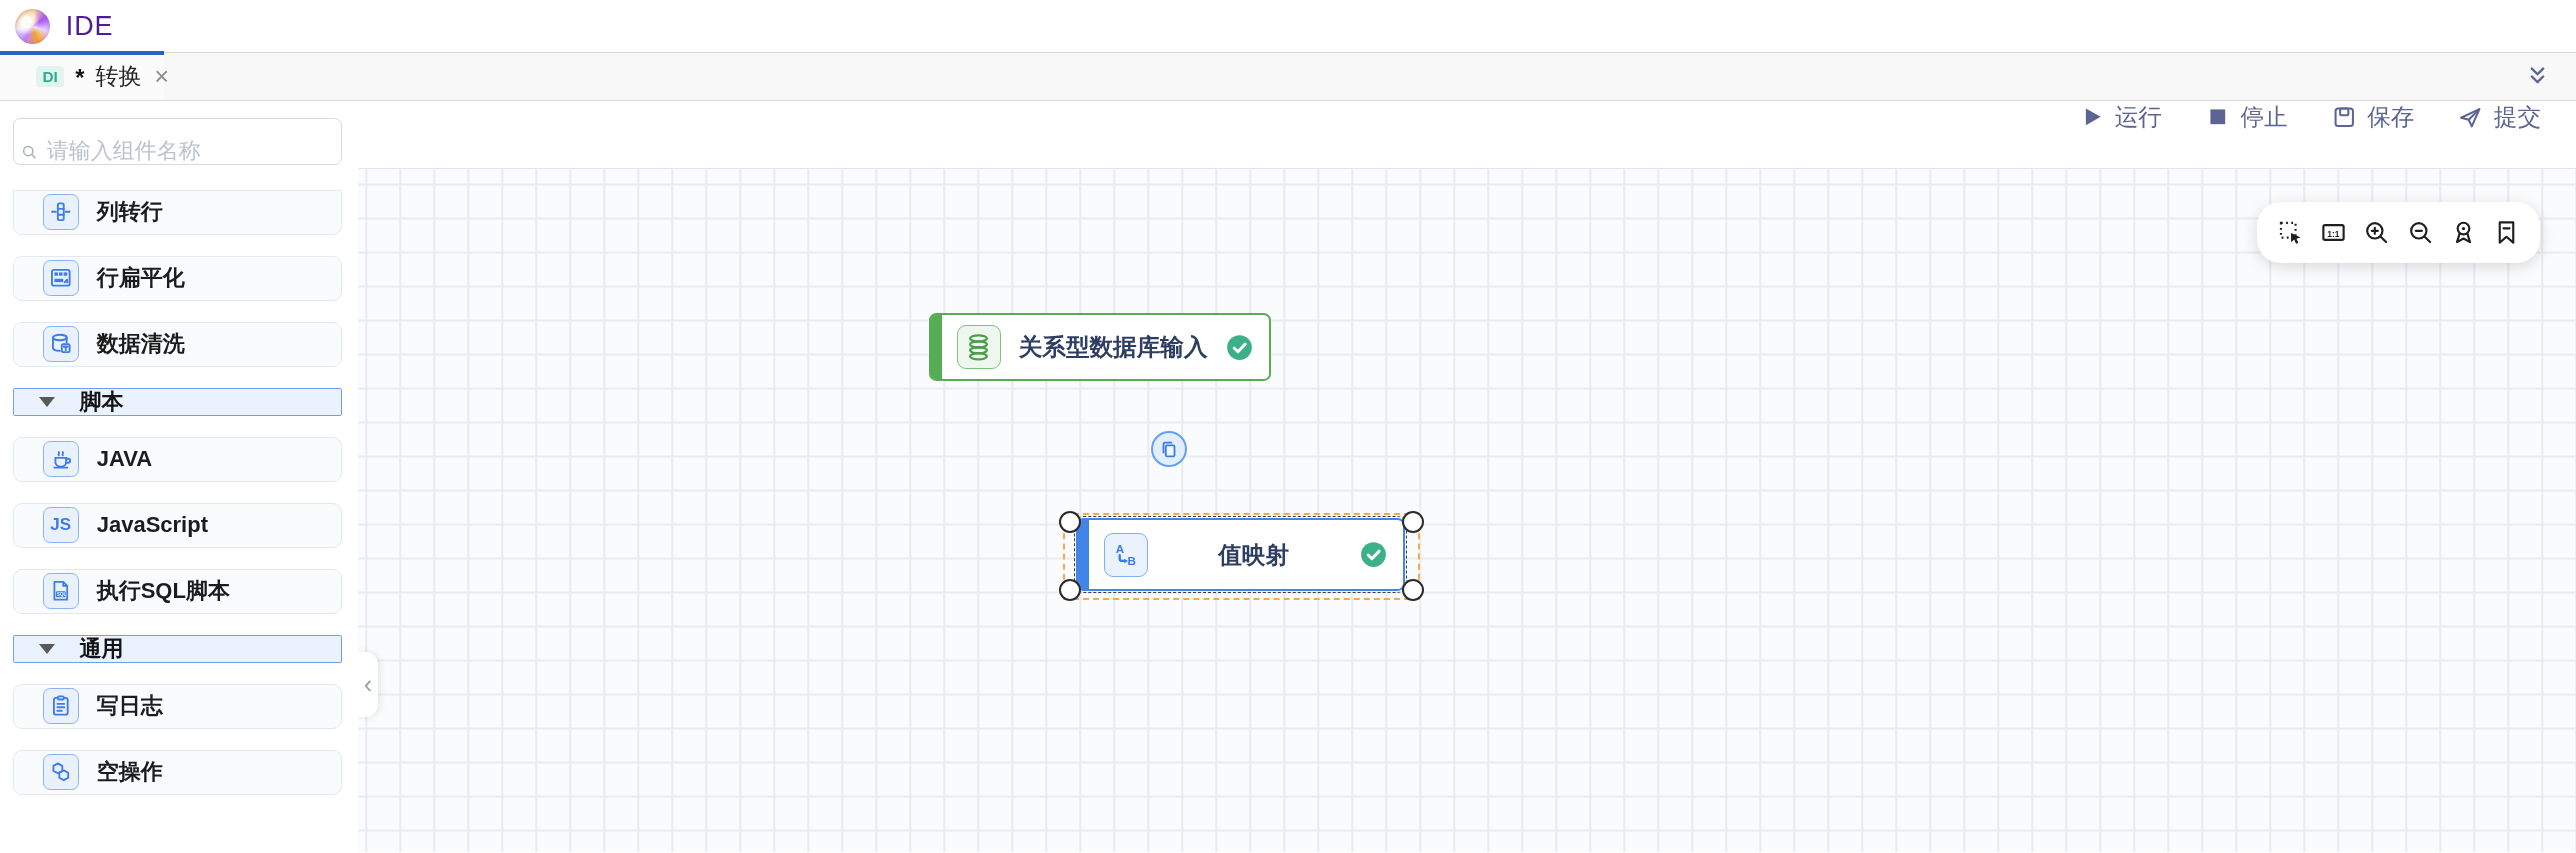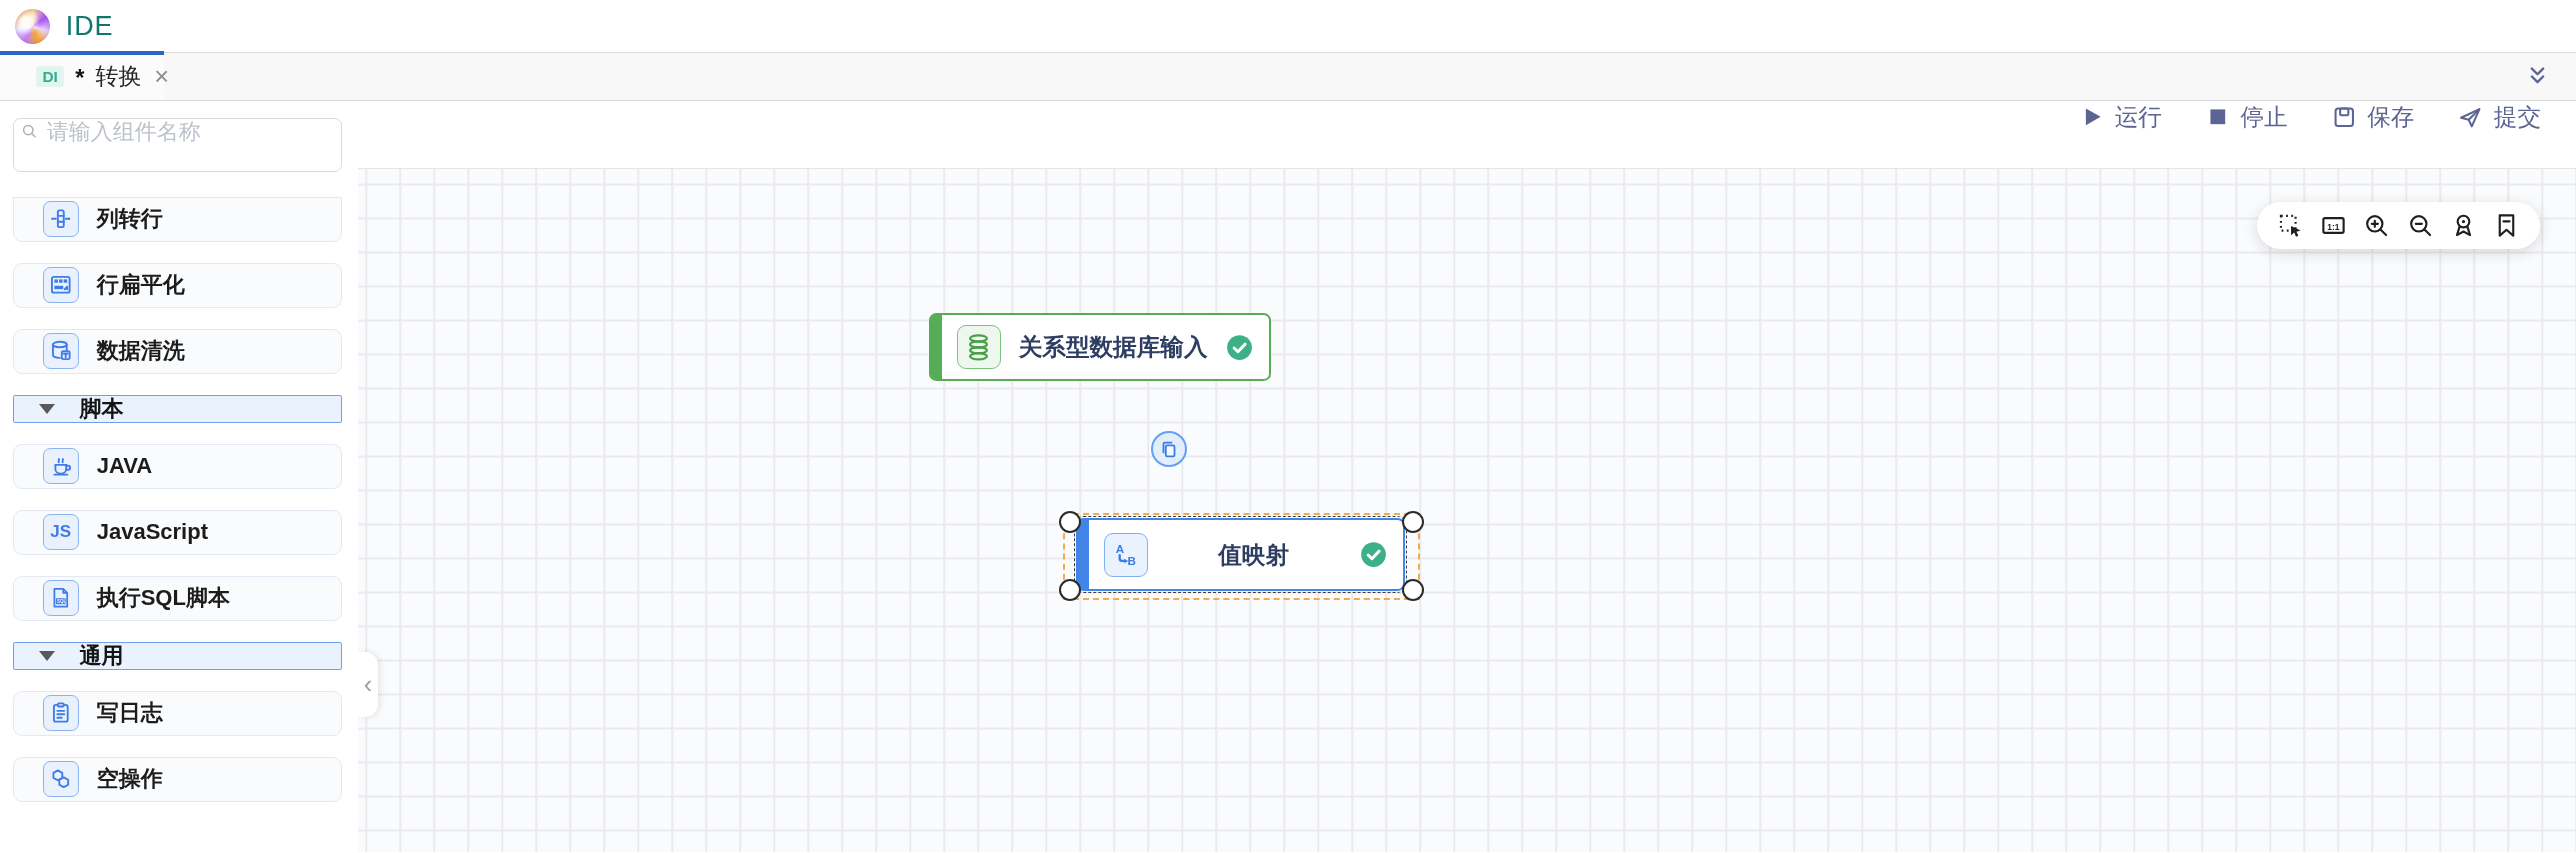--- a/index.html
+++ b/index.html
@@ -6,41 +6,41 @@
   html,body { width:2576px; height:854px; overflow:hidden; background:#fff;
     font-family:"Liberation Sans","DejaVu Sans",sans-serif; color:#1f1f1f; }
 
   
   .app-header { height:52px; display:flex; align-items:center; padding-left:14.5px; gap:16.3px; background:#fff; }
   .logo-sphere { width:35px; height:35px; border-radius:50%;
     background:
       radial-gradient(circle at 32% 36%, rgba(255,255,255,.95) 0 14%, rgba(255,255,255,0) 42%),
       conic-gradient(from 210deg, #c084fc, #f3e8ff, #f6a723, #fcd9a0, #a855f7, #e9d5ff, #f6a723, #c084fc);
     box-shadow: inset 0 0 5.4px rgba(120,60,180,.4); }
-  .app-title { font-size:27px; letter-spacing:0.9px; color:#0f766e; }
+  .app-title { font-size:27px; letter-spacing:0.9px; color:#4c1d95; }
 
   
   .tab-bar { position:relative; height:49px; background:#f8f8f8; border-top:1.8px solid #d8d8d8;
     border-bottom:1.8px solid #dcdcdc; display:flex; align-items:center; }
   .tab-indicator { position:absolute; top:-1.8px; left:0; width:164px; height:3.6px; background:#2e63c6; }
   .tab { width:164px; height:100%; display:flex; align-items:center; padding-left:36px; gap:11px; background:#fbfbfb; cursor:pointer; }
   .tab-badge { font-size:15.4px; font-weight:bold; color:#2fae92; background:#e1f4ee; border-radius:3.6px; padding:2.7px 6.4px; line-height:1; }
   .tab-dirty { font-size:23.6px; font-weight:bold; color:#111; line-height:1; margin-top:5.4px;}
   .tab-label { font-size:23px; color:#262626; white-space:nowrap; }
   .tab-close { font-size:25.4px; color:#8f8f8f; line-height:1; margin-left:1.8px; cursor:pointer; }
   .tabbar-collapse { margin-left:auto; margin-right:25.4px; display:flex; align-items:center; cursor:pointer; }
 
   
   .main { display:flex; height:751px; }
   .sidebar { width:358px; flex-shrink:0; background:#fff; position:relative; z-index:3; }
   .right-col { flex:1; display:flex; flex-direction:column; min-width:0; }
 
   
-  .search-box { margin:17px 16.3px 0 12.7px; height:54px; border:1.8px solid #d9d9d9; border-radius:7.3px;
-    background:#fff; display:flex; align-items:flex-start; padding:0 6px; gap:9px; }
+  .search-box { margin:17px 16.3px 0 12.7px; height:47px; border:1.8px solid #d9d9d9; border-radius:7.3px;
+    background:#fff; display:flex; align-items:flex-end; padding:0 6px; gap:9px; }
   .search-box input { border:none; outline:none; flex:1; font-size:22px; color:#444; background:transparent;
     font-family:inherit; }
   .search-box input::placeholder { color:#bcc2cb; }
 
   
   .comp-list { margin-top:24.5px; }
   .comp-item, .comp-group { margin:0 16.3px 21px 12.7px; height:45px; display:flex; align-items:center; cursor:pointer; }
   .comp-item { background:#fafbfd; border:1.8px solid #e3e9f3; border-radius:9px; padding-left:29px; gap:18px; }
   .comp-item.clipped-top { border-radius:0 0 9px 9px; height:45px; }
   .comp-item-icon { width:36px; height:36px; border-radius:7.3px; background:#e9f1fd; border:1.8px solid #8ab2f2;
@@ -60,21 +60,21 @@
   
   .canvas { position:relative; flex:1; overflow:hidden; background-color:#fafbfc;
     background-image: linear-gradient(#eaeaef 1.8px, transparent 1.8px),
                       linear-gradient(90deg, #eaeaef 1.8px, transparent 1.8px);
     background-size:34px 34px; background-position:7.3px 14.5px; }
 
   .collapse-handle { position:absolute; left:0; top:483px; width:20px; height:65px; background:#fff;
     border-radius:0 12.7px 12.7px 0; box-shadow:1.8px 0 7.3px rgba(0,0,0,.10); display:flex; align-items:center;
     justify-content:center; color:#9aa0a8; font-size:25.4px; cursor:pointer; z-index:5; }
 
-  .canvas-toolbar { position:absolute; left:1899px; top:33px; width:283px; height:47px; background:#fff;
+  .canvas-toolbar { position:absolute; left:1899px; top:33px; width:283px; height:61px; background:#fff;
     border-radius:23.6px; box-shadow:0 3.6px 14.5px rgba(0,0,0,.14); display:flex; align-items:center;
     justify-content:space-between; padding:17px 20px; z-index:6; }
   .ctb-icon { display:flex; align-items:center; justify-content:center; color:#1f1f1f; cursor:pointer; }
 
   .edge-layer { position:absolute; inset:0; pointer-events:none; z-index:1; }
 
   .edge-badge { position:absolute; left:793px; top:262px; width:36px; height:36px; border-radius:50%;
     background:#e3eefc; border:2.7px solid #64a0f4; display:flex; align-items:center; justify-content:center;
     color:#3b7de8; z-index:2; cursor:pointer; }
 

